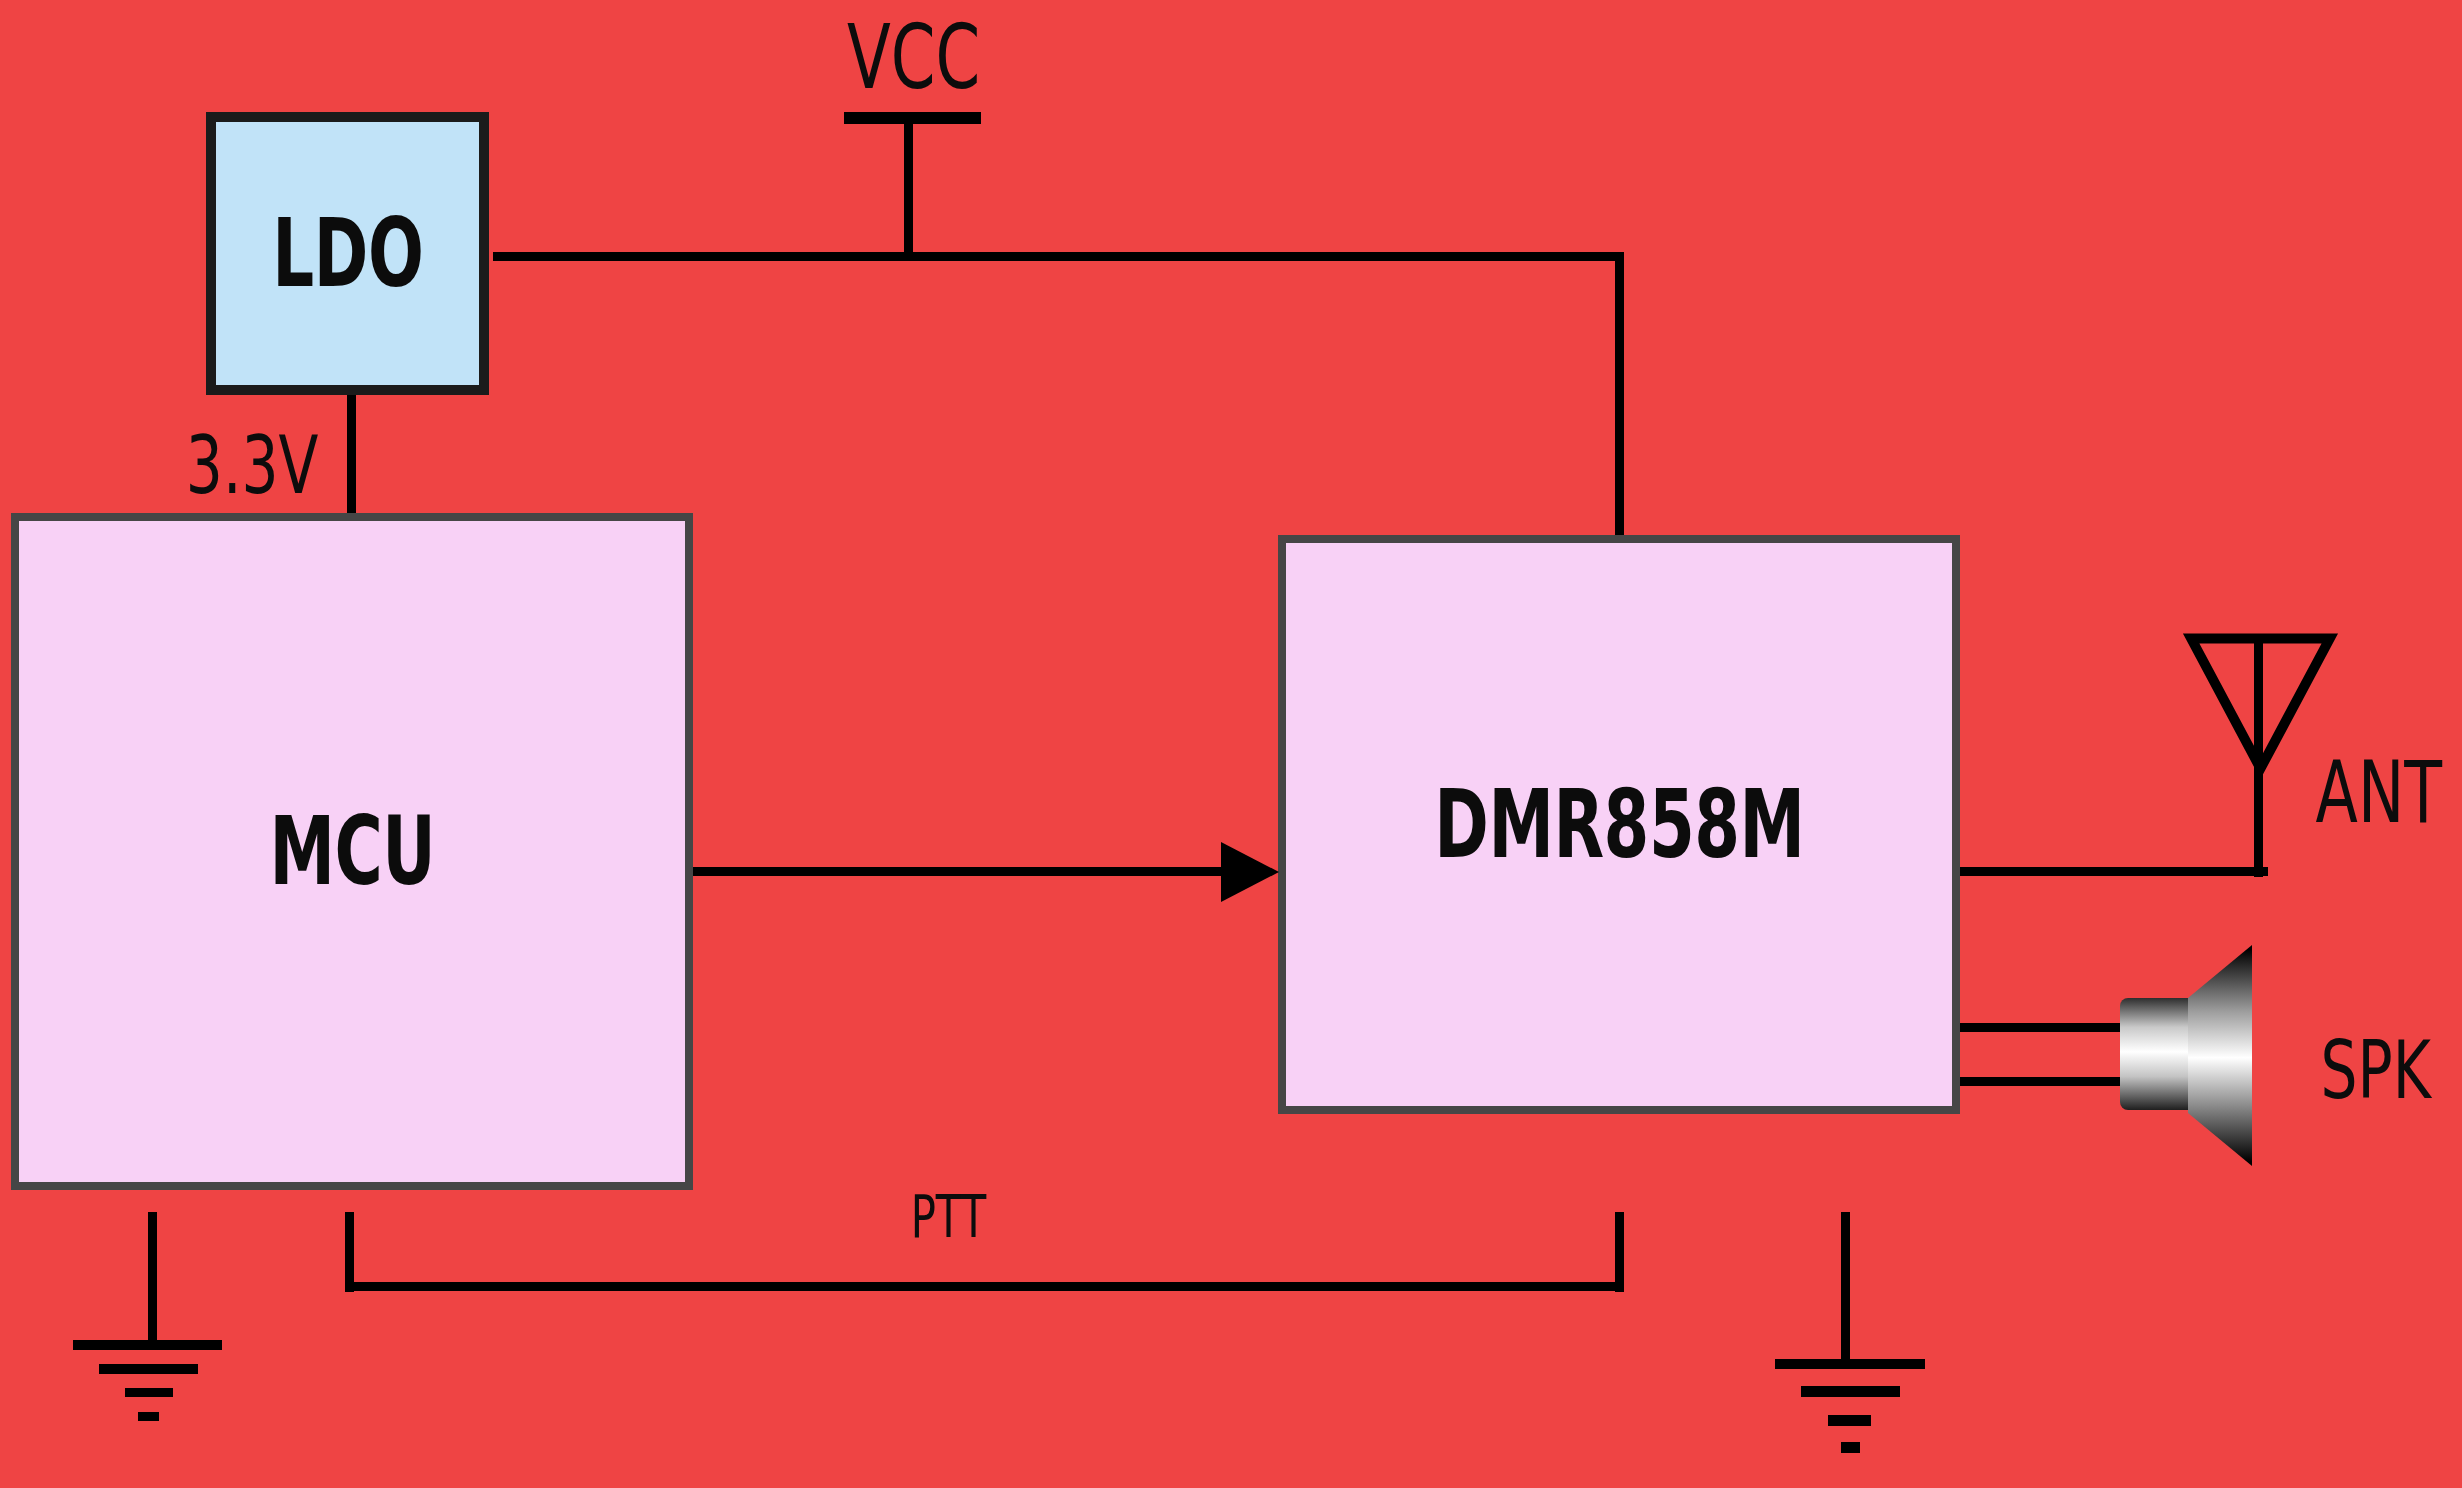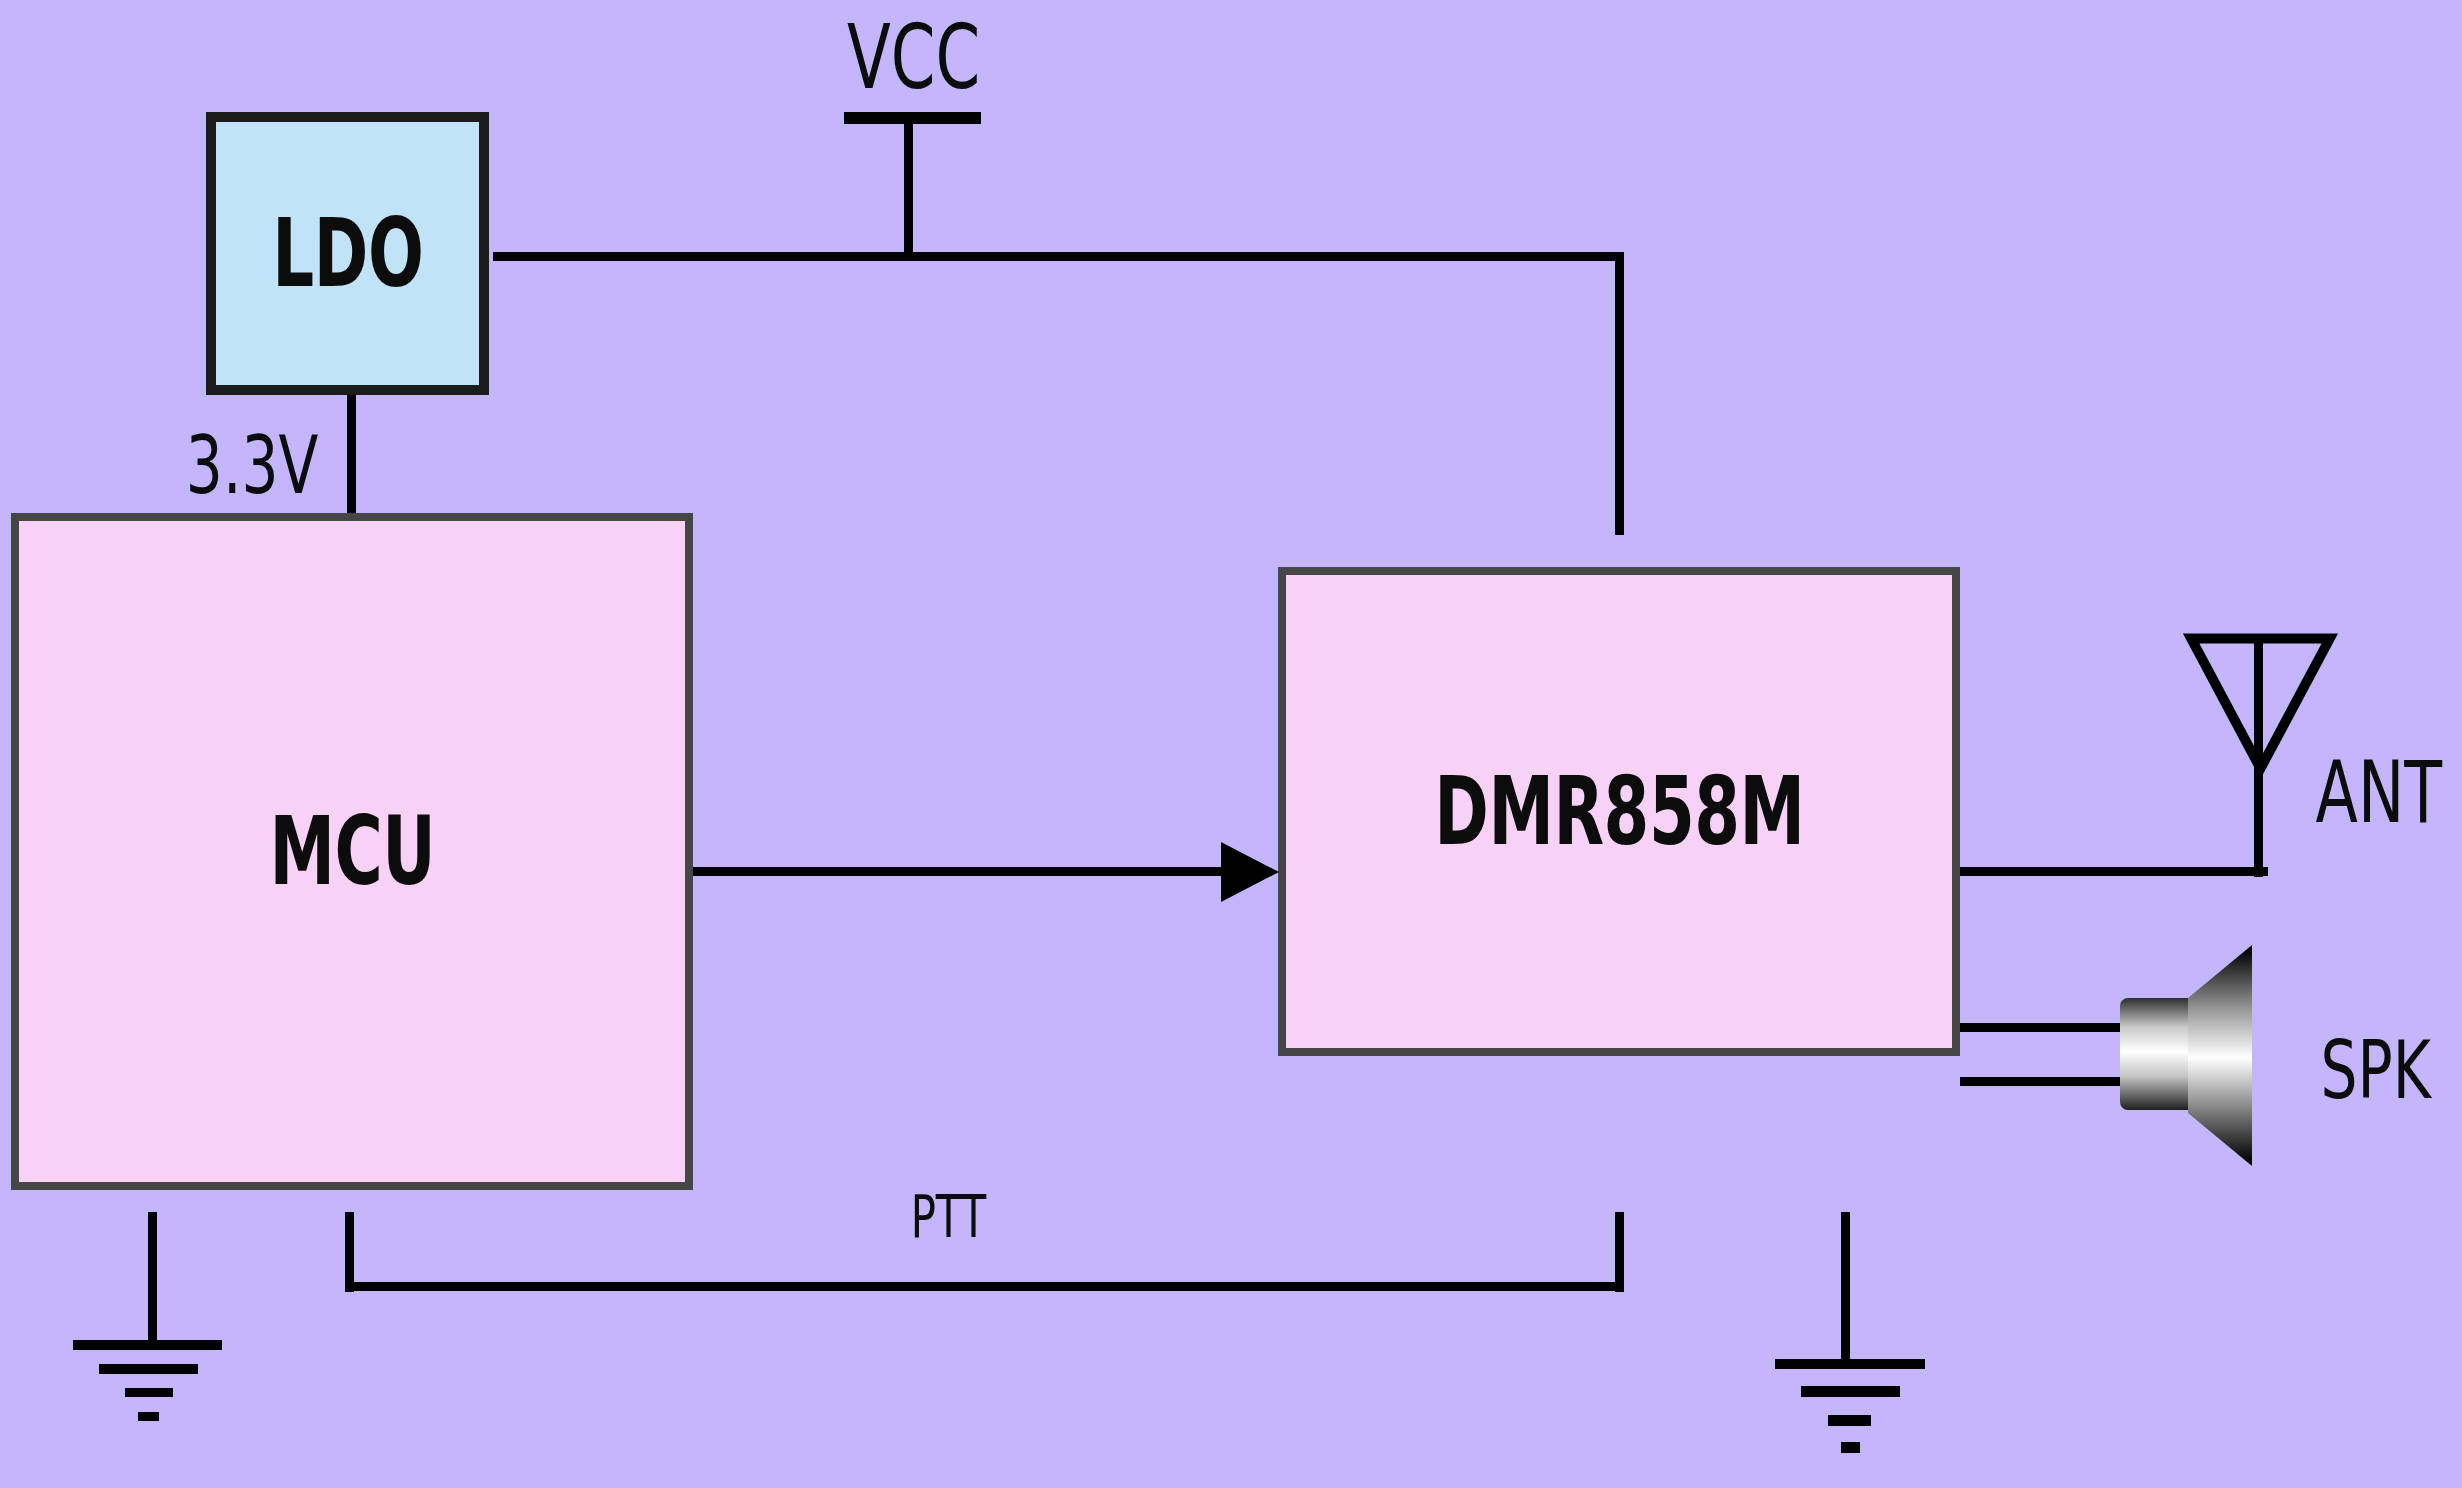--- a/index.html
+++ b/index.html
@@ -1,28 +1,28 @@
 <!DOCTYPE html>
 <html style="--wire: #000000; --text: #0c0c0c; --block-fill: #f8d1f6; --block-border: #464646; --ldo-fill: #c1e3f8; --ldo-border: #1b1b1b;font-size:10.6px"><head>
 <meta charset="utf-8">
 <style>
   html, body { margin: 0; padding: 0; background: #ffffff; }
   body { width: 2462px; height: 1488px; position: relative; overflow: hidden;
          font-family: "DejaVu Sans", "Liberation Sans", sans-serif; color: var(--text, #0c0c0c); }
 
-  #canvas { position: absolute; left: 0; top: 0; width: 2462px; height: 1488px; background: #c4b5fd; }
+  #canvas { position: absolute; left: 0; top: 0; width: 2462px; height: 1488px; background: #ef4444; }
 
   
   .block { position: absolute; box-sizing: border-box; display: flex; align-items: center; justify-content: center; }
   #ldo-block { left: 206px; top: 112px; width: 283px; height: 283px;
                background: var(--ldo-fill, #c1e3f8); border: 10px solid var(--ldo-border, #1b1b1b); }
   #mcu-block { left: 11.2px; top: 513px; width: 682px; height: 677px;
                background: var(--block-fill, #f8d1f6); border: 8.6px solid var(--block-border, #464646); }
-  #dmr-block { left: 1278px; top: 535px; width: 682px; height: 489px;
-               background: var(--block-fill, #f8d1f6); border: 8.6px solid var(--block-border, #464646); margin-top: 32px; }
+  #dmr-block { left: 1278px; top: 535px; width: 682px; height: 579px;
+               background: var(--block-fill, #f8d1f6); border: 8.6px solid var(--block-border, #464646); }
   .block-label { font-weight: bold; font-size: 94px; letter-spacing: -0.7px;
                  transform: scaleX(0.70); transform-origin: center; white-space: nowrap; }
 
   
   .w { position: absolute; background: var(--wire, #000000); }
   #w-top        { left: 493px;  top: 252px;  width: 1131px; height: 9.3px; }
   #w-vcc-drop   { left: 1615px; top: 252px;  width: 9.3px;   height: 283px; }
   #w-33v        { left: 347px;  top: 395px;  width: 9.3px;   height: 140px; }
   #vcc-bar      { left: 844px; top: 112px;  width: 137px;  height: 12px; }
   #vcc-stem     { left: 904px; top: 124px;  width: 9.3px;   height: 137px; }

